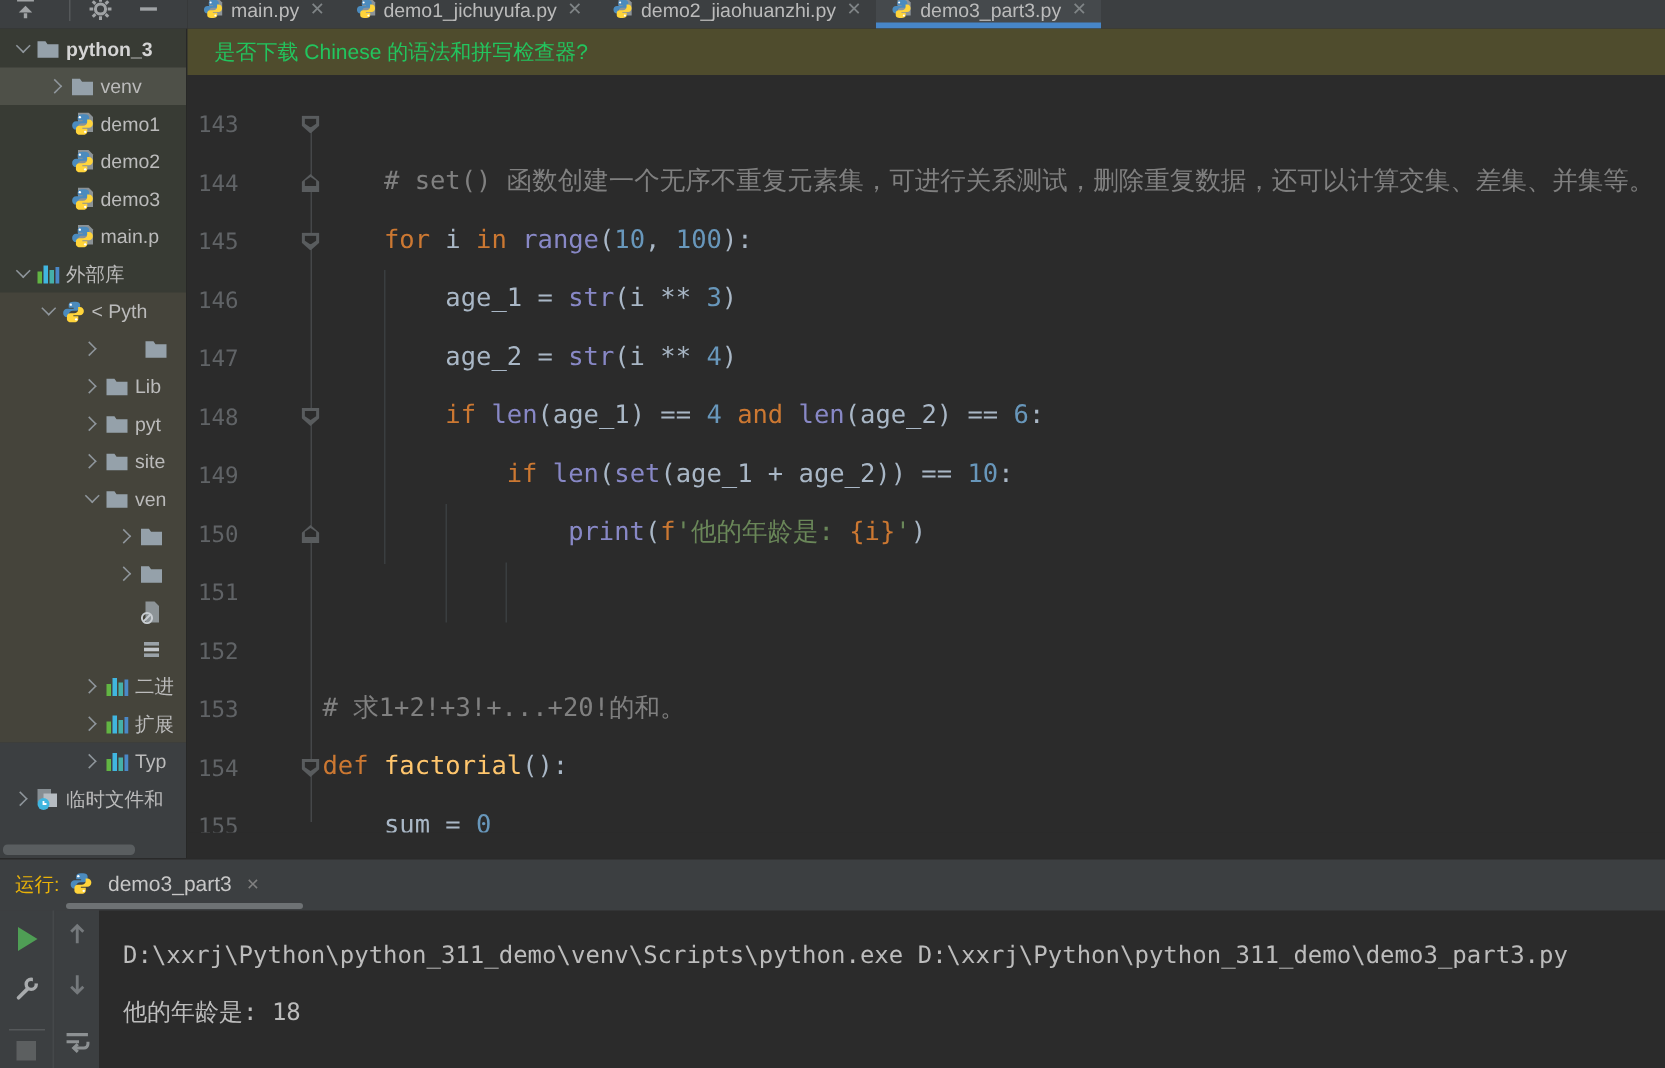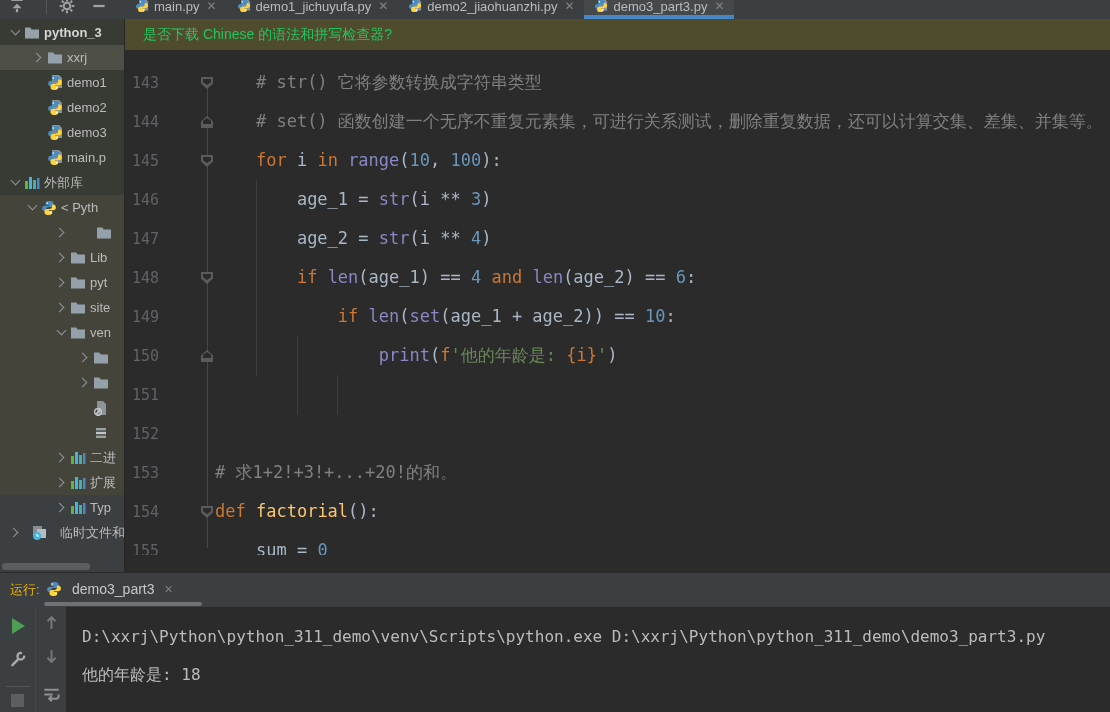--- a/index.html
+++ b/index.html
@@ -173,21 +173,21 @@
             </svg></span>
           <span class="tlabel">python_3</span>
         </div>
         <div class="trow selected" style="top: 26px; padding-left: 31px;">
           <span class="chevbox">
             <span class="chev right"></span>
           </span>
           <span class="icon16"><svg viewBox="0 0 16 16">
               <path fill="#95a1aa" d="M1 13.5V2.5h5.3l1.4 2H15v9z"></path>
             </svg></span>
-          <span class="tlabel">xxrj</span>
+          <span class="tlabel">venv</span>
         </div>
         <div class="trow" style="top: 51px; padding-left: 31px;">
           <span class="chevbox"></span>
           <span class="icon16"><svg viewBox="0 0 16 16">
               <path fill="#9aa2a8" d="M5 0h7l3 3v10H5z" opacity=".85"></path>
               <path fill="#4b8bbe" d="M7.9 1.1c-1.9 0-3.1.8-3.1 2.1v1.9h3.3v.7H3.8c-1.6 0-2.7 1.1-2.7 2.8s1.1 2.8 2.7 2.8h1.1V9.5c0-1.4 1.2-2.4 2.7-2.4h2.6c1.3 0 2.2-.9 2.2-2.2V3.2c0-1.3-1.3-2.1-2.9-2.1H7.9z"></path>
               <circle cx="6.2" cy="3.1" r=".8" fill="#fff"></circle>
               <path fill="#ffd43b" d="M8.1 14.9c1.9 0 3.1-.8 3.1-2.1v-1.9H7.9v-.7h4.3c1.6 0 2.7-1.1 2.7-2.8S13.8 4.6 12.2 4.6h-1.1v1.9c0 1.4-1.2 2.4-2.7 2.4H5.8c-1.3 0-2.2.9-2.2 2.2v1.7c0 1.3 1.3 2.1 2.9 2.1h1.6z"></path>
               <circle cx="9.8" cy="12.9" r=".8" fill="#fff"></circle>
             </svg></span>
@@ -360,21 +360,21 @@
             <span class="chev right"></span>
           </span>
           <span class="icon16"><svg viewBox="0 0 16 16">
               <rect x="1" y="6" width="3" height="8" fill="#62b543"></rect>
               <rect x="5" y="2" width="3" height="12" fill="#40b6e0"></rect>
               <rect x="9" y="5" width="3" height="9" fill="#45b0a8"></rect>
               <rect x="13" y="3" width="2.5" height="11" fill="#4a88c7"></rect>
             </svg></span>
           <span class="tlabel">Typ</span>
         </div>
-        <div class="trow" style="top: 501px; padding-left: 8px; justify-content: space-between;">
+        <div class="trow" style="top: 501px; padding-left: 8px;">
           <span class="chevbox">
             <span class="chev right"></span>
           </span>
           <span class="icon16"><svg viewBox="0 0 16 16">
               <rect x="1" y="1" width="9" height="9" fill="#9aa2a8" opacity=".8"></rect>
               <rect x="5" y="4" width="9" height="9" fill="#b6bcc2"></rect>
               <circle cx="5" cy="11" r="4" fill="#40b6e0"></circle>
               <path d="M5 9v2h2" stroke="#fff" stroke-width="1.2" fill="none"></path>
             </svg></span>
           <span class="tlabel">临时文件和</span>
@@ -385,21 +385,21 @@
 
   <div id="editor">
     <div id="fold-line"></div>
     <div class="iguide" style="left:131px; top:130px; height:196px;"></div>
     <div class="iguide" style="left:172px; top:286px; height:79px;"></div>
     <div class="iguide" style="left:212px; top:325px; height:40px;"></div>
     <div id="code">
         <div class="crow">
           <span class="ln">143</span>
           <span class="fold down"></span>
-          <pre class="codeline"><span>    </span><span class="tk-cmt"># str() 它将参数转换成字符串类型</span></pre>
+          <pre class="codeline"><span>    </span></pre>
         </div>
         <div class="crow">
           <span class="ln">144</span>
           <span class="fold up"></span>
           <pre class="codeline"><span>    </span><span class="tk-cmt"># set() 函数创建一个无序不重复元素集，可进行关系测试，删除重复数据，还可以计算交集、差集、并集等。</span></pre>
         </div>
         <div class="crow">
           <span class="ln">145</span>
           <span class="fold down"></span>
           <pre class="codeline"><span>    </span><span class="tk-kw">for</span><span class="tk-pln"> i </span><span class="tk-kw">in</span><span class="tk-pln"> </span><span class="tk-fn">range</span><span class="tk-pln">(</span><span class="tk-num">10</span><span class="tk-pln">, </span><span class="tk-num">100</span><span class="tk-pln">):</span></pre>

